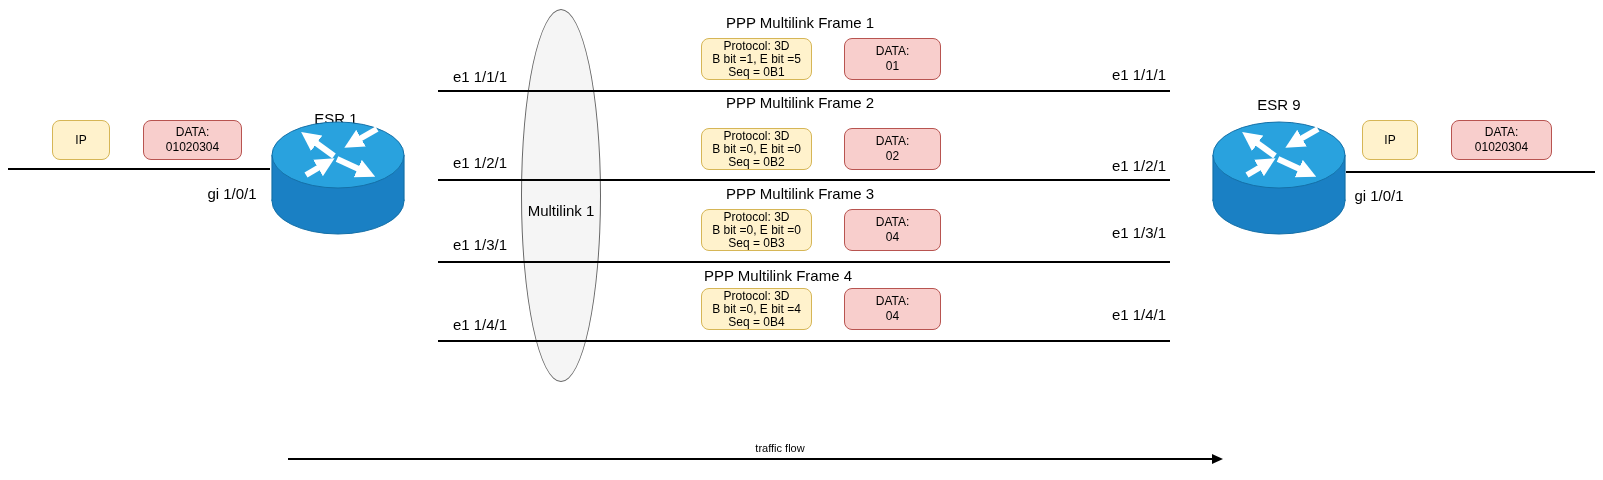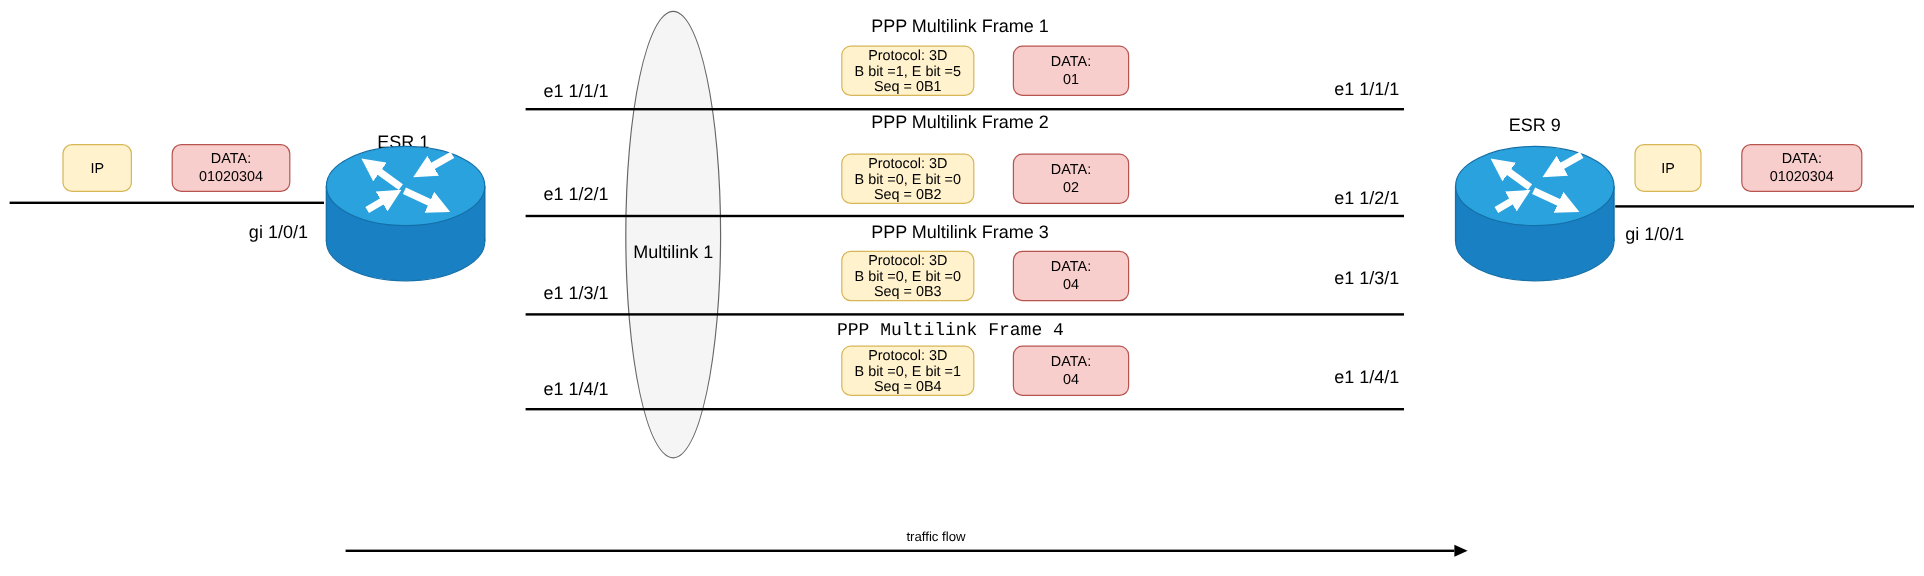--- a/index.html
+++ b/index.html
@@ -165,24 +165,24 @@
   <div class="fbox box-yellow" style="left:701px; top:209px;">
     <span>Protocol: 3D</span>
     <span>B bit =0, E bit =0</span>
     <span>Seq = 0B3</span>
   </div>
   <div class="fbox box-pink dbox" style="left:812px; top:209px;">
     <span>DATA:</span>
     <span>04</span>
   </div>
 
-  <div class="lbl" style="left:692px; top:269px; width:200px;font-family:Liberation Mono, monospace;">PPP Multilink Frame 4</div>
+  <div class="lbl" style="left:678px; top:269px; width:200px;">PPP Multilink Frame 4</div>
   <div class="fbox box-yellow" style="left:701px; top:288px;">
     <span>Protocol: 3D</span>
-    <span>B bit =0, E bit =1</span>
+    <span>B bit =0, E bit =4</span>
     <span>Seq = 0B4</span>
   </div>
   <div class="fbox box-pink dbox" style="left:812px; top:288px;">
     <span>DATA:</span>
     <span>04</span>
   </div>
 
   <div class="lbl small-lbl" style="left:680px; top:441px; width:200px;">traffic flow</div>
   <div class="hline" style="left:288px; top:458px; width:924px;"></div>
   <div class="arrowhead" style="left:1212px; top:454px;"></div>

